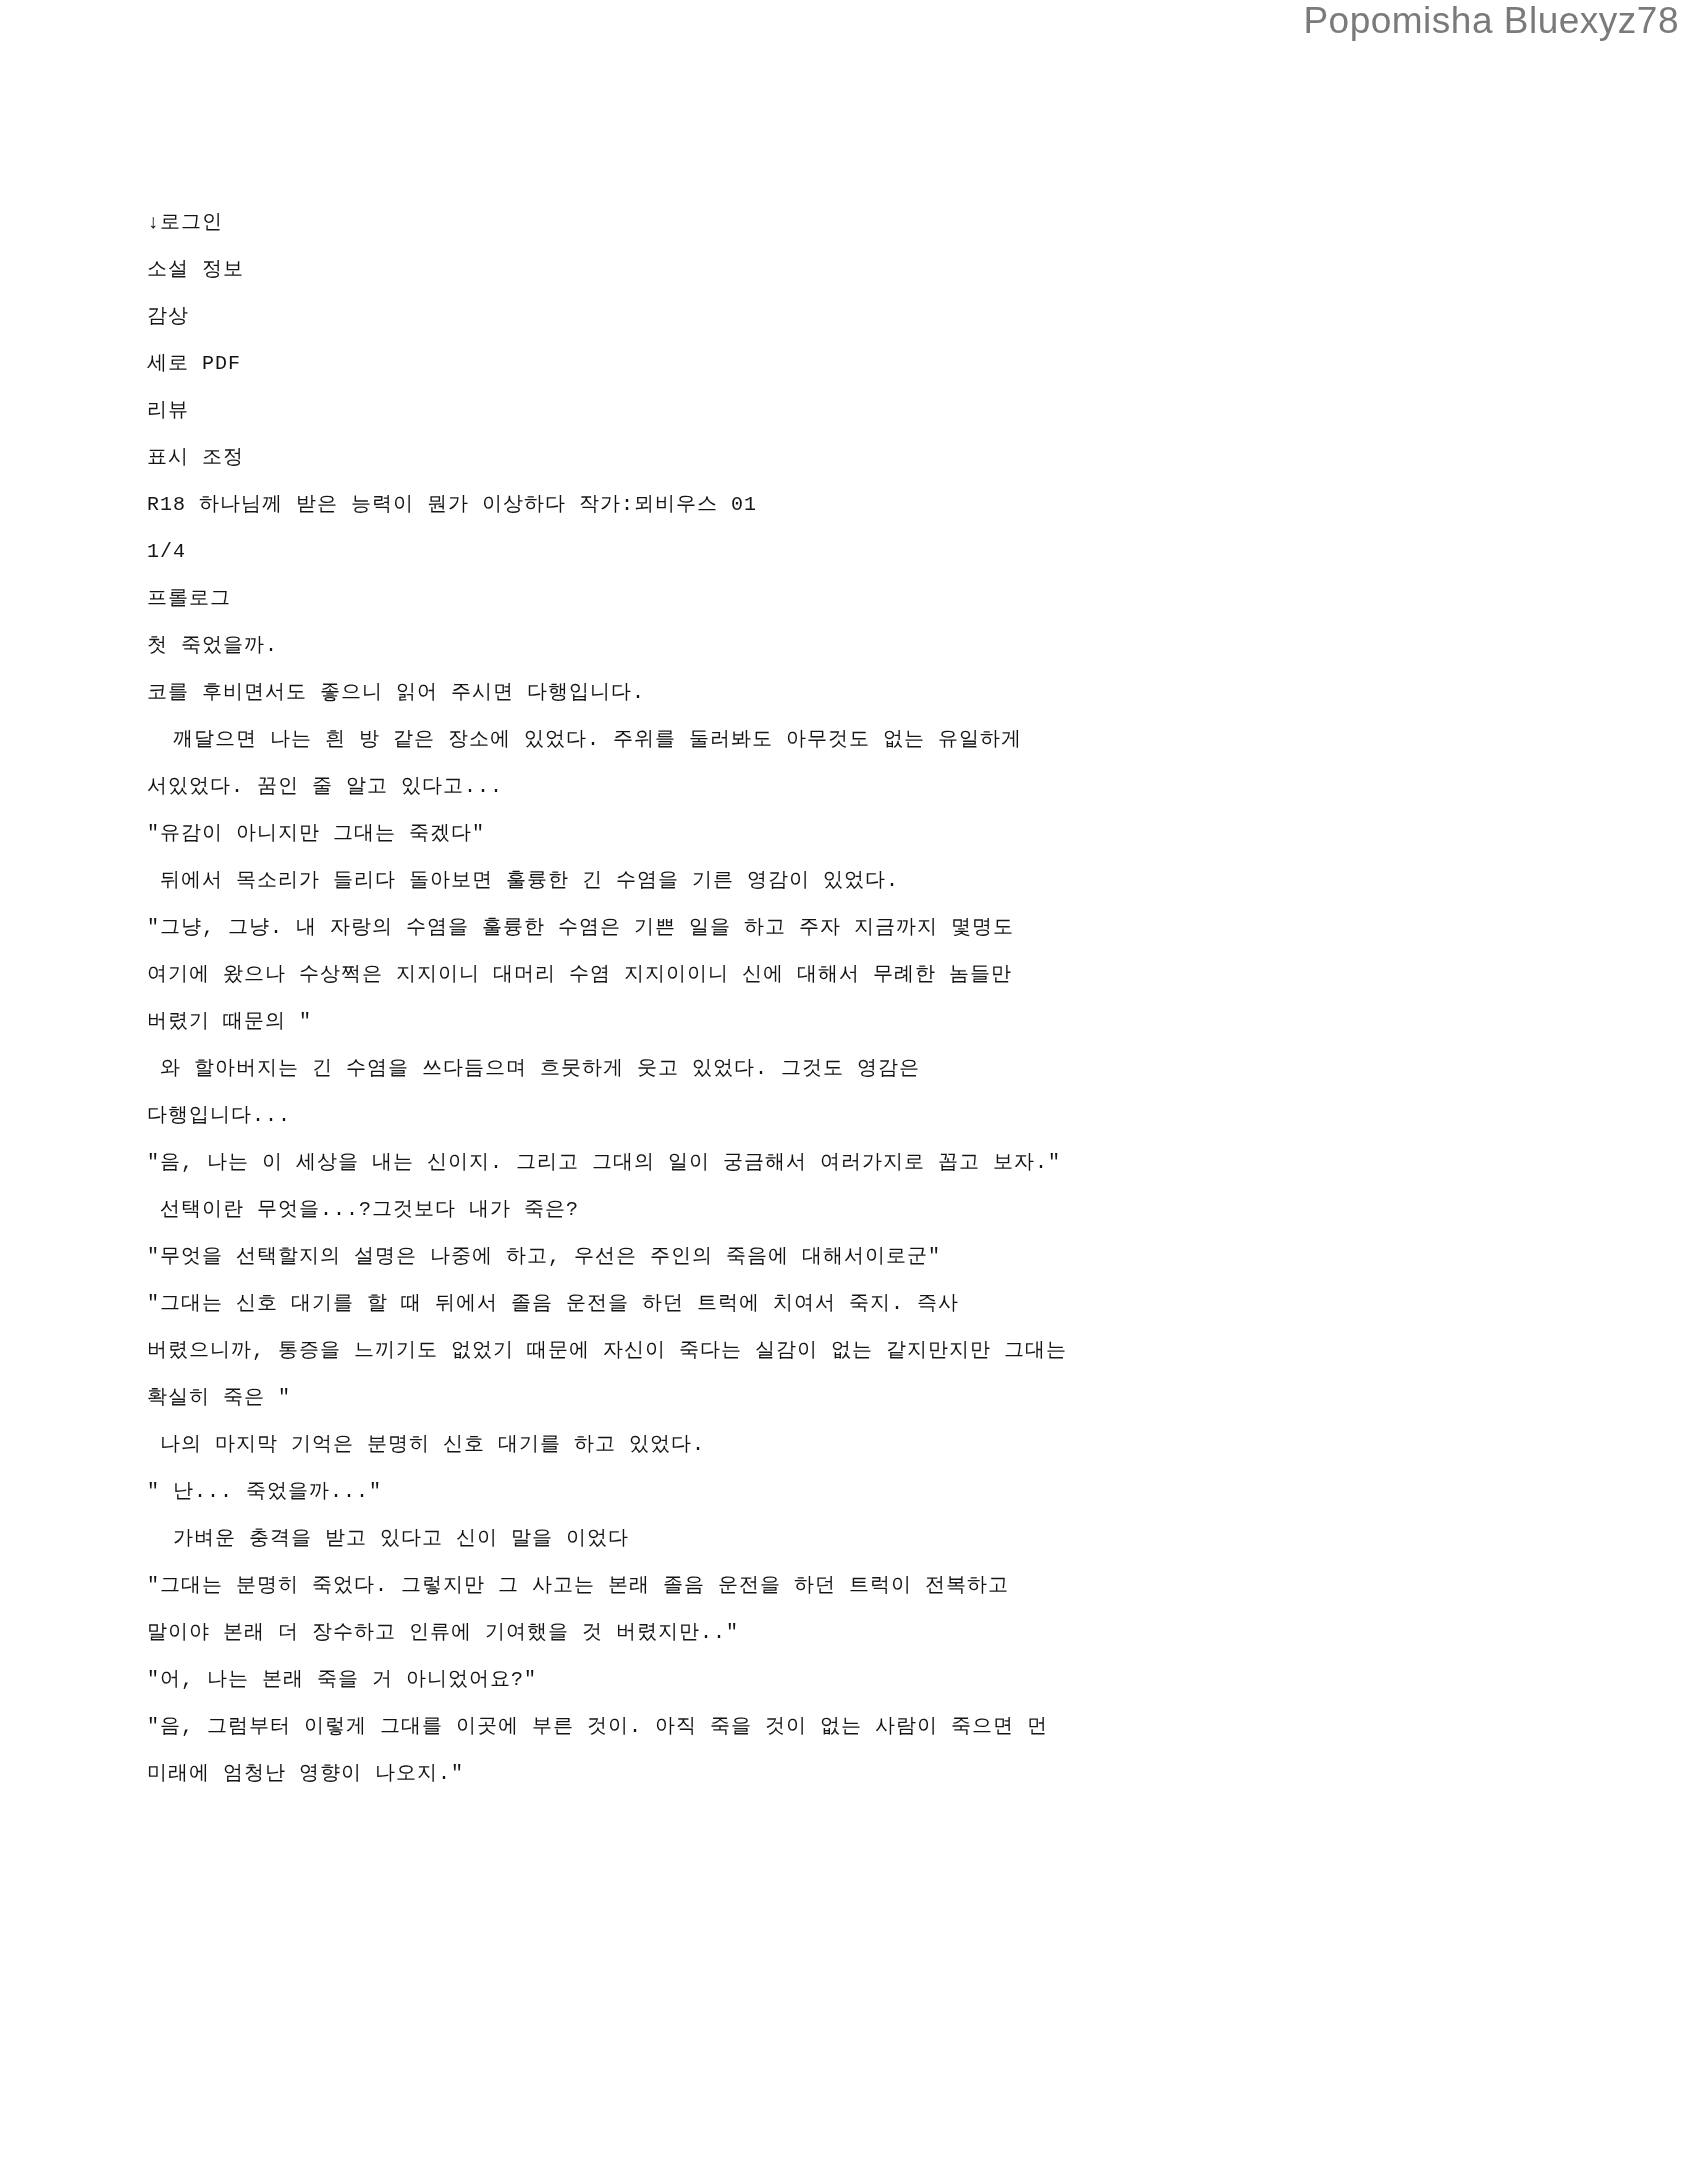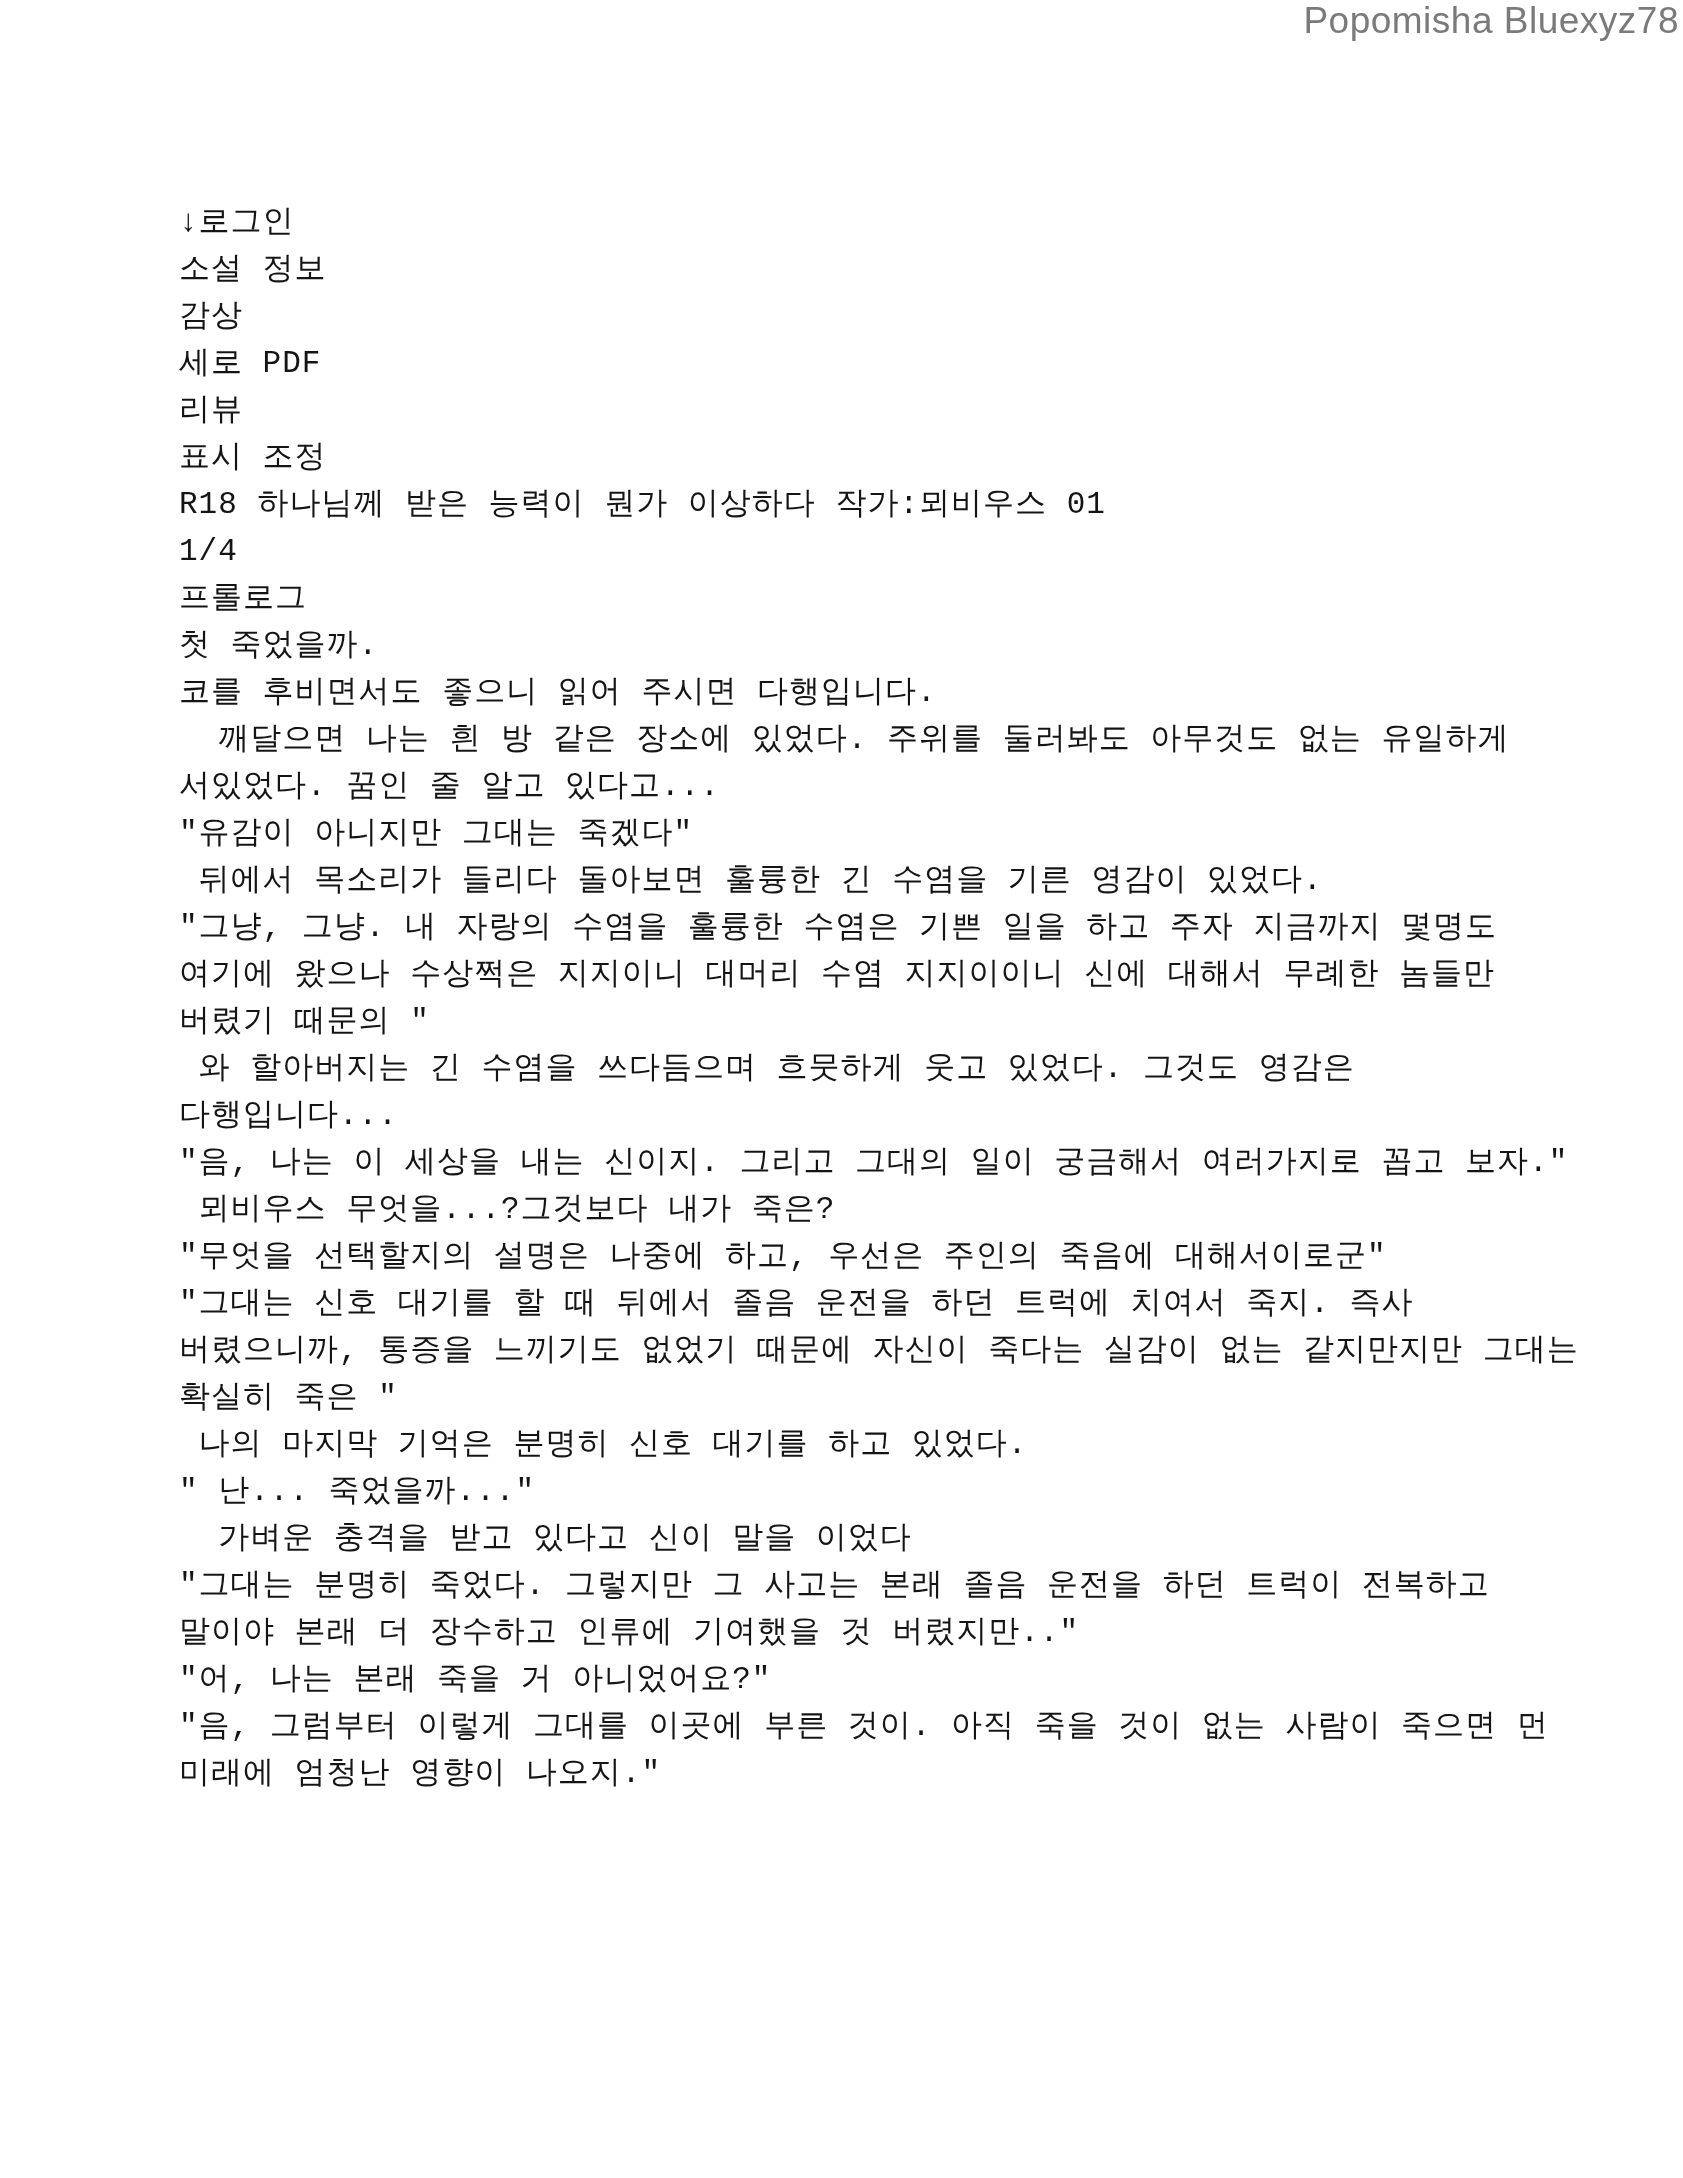--- a/index.html
+++ b/index.html
@@ -29,27 +29,26 @@
     color: #7a7a7a;
   }
   .content {
     position: absolute;
     left: 147px;
     top: 199px;
     right: 30px;
   }
   .line {
     font-family: "Liberation Mono", "DejaVu Sans Mono", "DejaVu Sans", sans-serif;
-    font-size: 31px;
+    font-size: 20px;
     line-height: 47px;
     letter-spacing: 1px;
     word-spacing: 0px;
     white-space: pre-wrap;
     color: #141414;
-    margin-left: 32px;
   }
 </style>
 </head>
 <body>
 
 <div class="page">
 
   <div class="watermark">Popomisha Bluexyz78</div>
 
   <div class="content">
@@ -76,21 +75,21 @@
         <div class="line">  깨달으면 나는 흰 방 같은 장소에 있었다. 주위를 둘러봐도 아무것도 없는 유일하게</div>
         <div class="line">서있었다. 꿈인 줄 알고 있다고...</div>
         <div class="line">"유감이 아니지만 그대는 죽겠다"</div>
         <div class="line"> 뒤에서 목소리가 들리다 돌아보면 훌륭한 긴 수염을 기른 영감이 있었다.</div>
         <div class="line">"그냥, 그냥. 내 자랑의 수염을 훌륭한 수염은 기쁜 일을 하고 주자 지금까지 몇명도</div>
         <div class="line">여기에 왔으나 수상쩍은 지지이니 대머리 수염 지지이이니 신에 대해서 무례한 놈들만</div>
         <div class="line">버렸기 때문의 "</div>
         <div class="line"> 와 할아버지는 긴 수염을 쓰다듬으며 흐뭇하게 웃고 있었다. 그것도 영감은</div>
         <div class="line">다행입니다...</div>
         <div class="line">"음, 나는 이 세상을 내는 신이지. 그리고 그대의 일이 궁금해서 여러가지로 꼽고 보자."</div>
-        <div class="line"> 뫼비우스 무엇을...?그것보다 내가 죽은?</div>
+        <div class="line"> 선택이란 무엇을...?그것보다 내가 죽은?</div>
         <div class="line">"무엇을 선택할지의 설명은 나중에 하고, 우선은 주인의 죽음에 대해서이로군"</div>
         <div class="line">"그대는 신호 대기를 할 때 뒤에서 졸음 운전을 하던 트럭에 치여서 죽지. 즉사</div>
         <div class="line">버렸으니까, 통증을 느끼기도 없었기 때문에 자신이 죽다는 실감이 없는 같지만지만 그대는</div>
         <div class="line">확실히 죽은 "</div>
         <div class="line"> 나의 마지막 기억은 분명히 신호 대기를 하고 있었다.</div>
         <div class="line">" 난... 죽었을까..."</div>
         <div class="line">  가벼운 충격을 받고 있다고 신이 말을 이었다</div>
         <div class="line">"그대는 분명히 죽었다. 그렇지만 그 사고는 본래 졸음 운전을 하던 트럭이 전복하고</div>
         <div class="line">말이야 본래 더 장수하고 인류에 기여했을 것 버렸지만.."</div>
         <div class="line">"어, 나는 본래 죽을 거 아니었어요?"</div>

